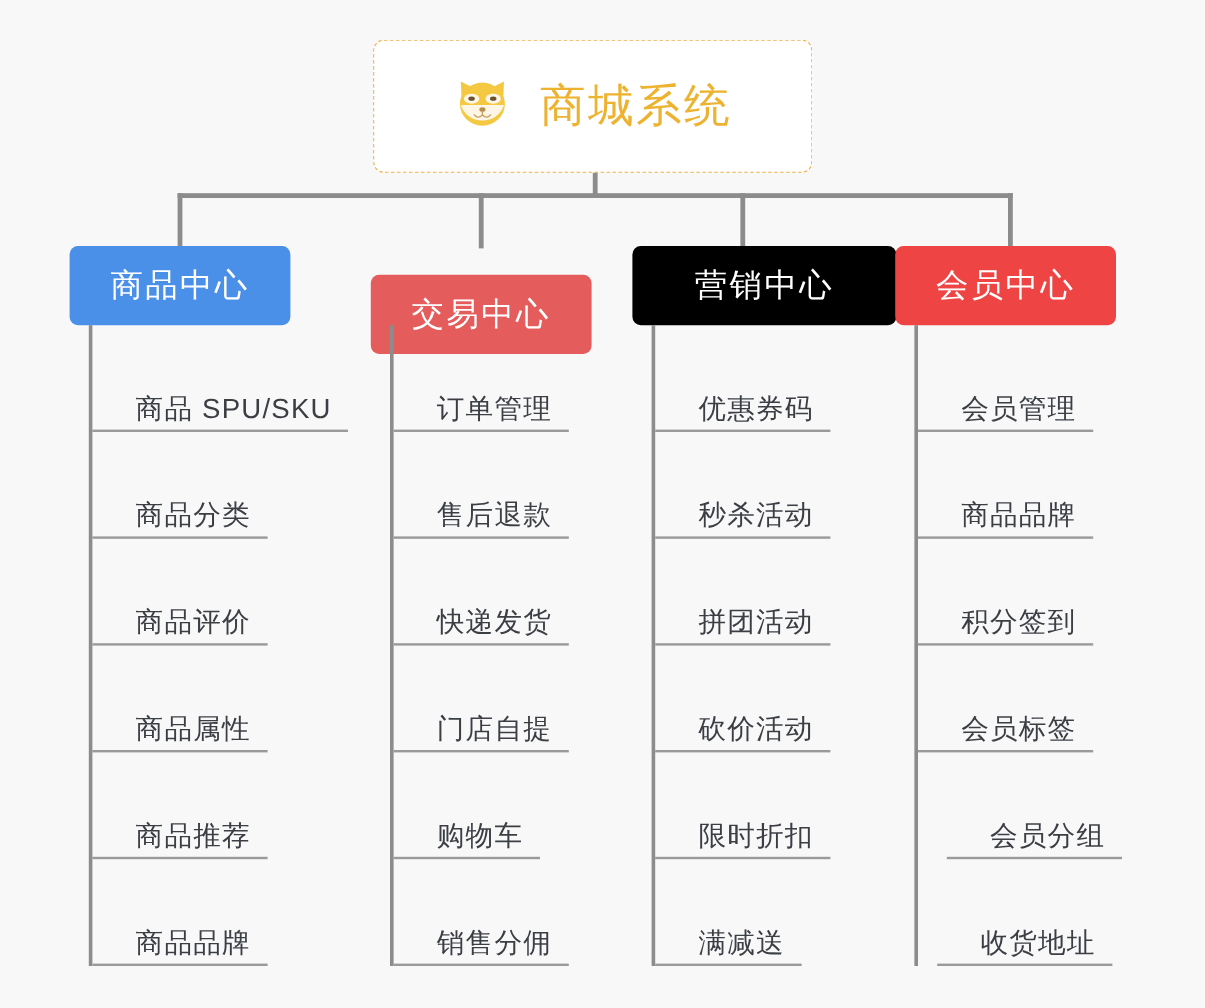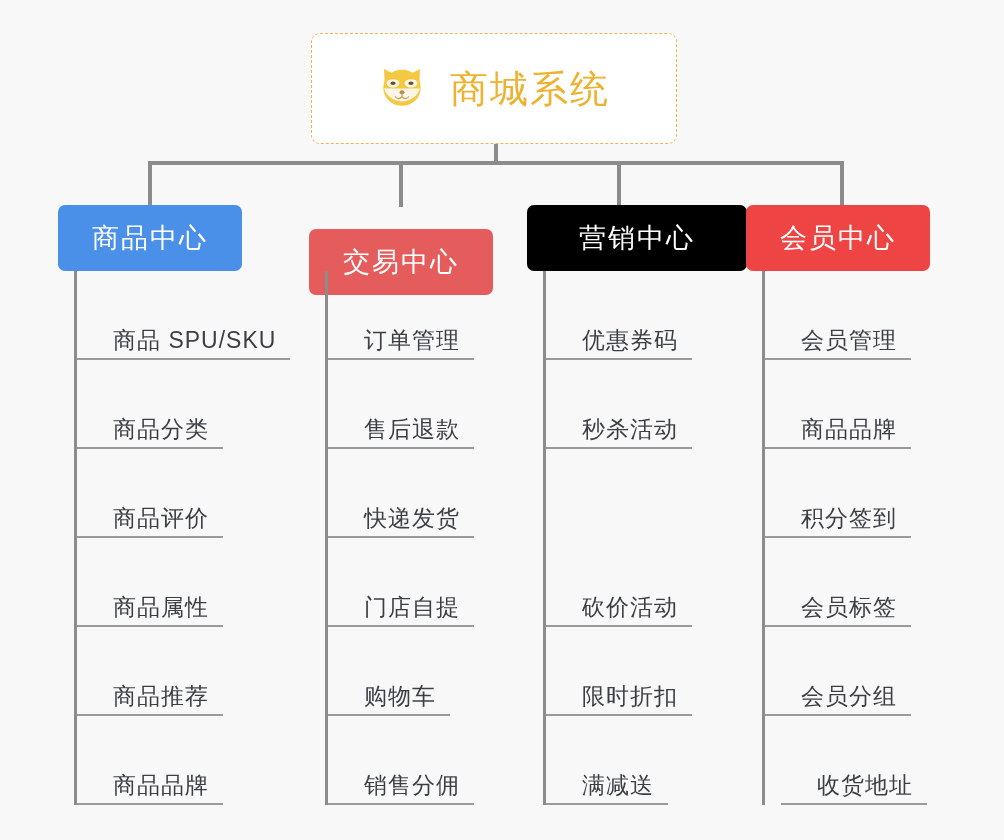--- a/index.html
+++ b/index.html
@@ -218,20 +218,21 @@
     <div class="leaf-spine" style="height:534px;"></div>
     <div class="leaf-item" style="top:0px;">
       <div class="leaf-text">优惠券码</div>
       <div class="leaf-rule"></div>
     </div>
     <div class="leaf-item" style="top:89px;">
       <div class="leaf-text">秒杀活动</div>
       <div class="leaf-rule"></div>
     </div>
     <div class="leaf-item" style="top:178px;">
+      <div class="leaf-text">拼团活动</div>
       <div class="leaf-rule"></div>
     </div>
     <div class="leaf-item" style="top:267px;">
       <div class="leaf-text">砍价活动</div>
       <div class="leaf-rule"></div>
     </div>
     <div class="leaf-item" style="top:356px;">
       <div class="leaf-text">限时折扣</div>
       <div class="leaf-rule"></div>
     </div>
@@ -252,21 +253,21 @@
       <div class="leaf-rule"></div>
     </div>
     <div class="leaf-item" style="top:178px;">
       <div class="leaf-text">积分签到</div>
       <div class="leaf-rule"></div>
     </div>
     <div class="leaf-item" style="top:267px;">
       <div class="leaf-text">会员标签</div>
       <div class="leaf-rule"></div>
     </div>
-    <div class="leaf-item" style="top:356px;">
+    <div class="leaf-item" style="top:356px;padding-left:24px;">
       <div class="leaf-text">会员分组</div>
       <div class="leaf-rule"></div>
     </div>
     <div class="leaf-item" style="top:445px;padding-left:16px;">
       <div class="leaf-text">收货地址</div>
       <div class="leaf-rule"></div>
     </div>
   </div>
 
 </div>

